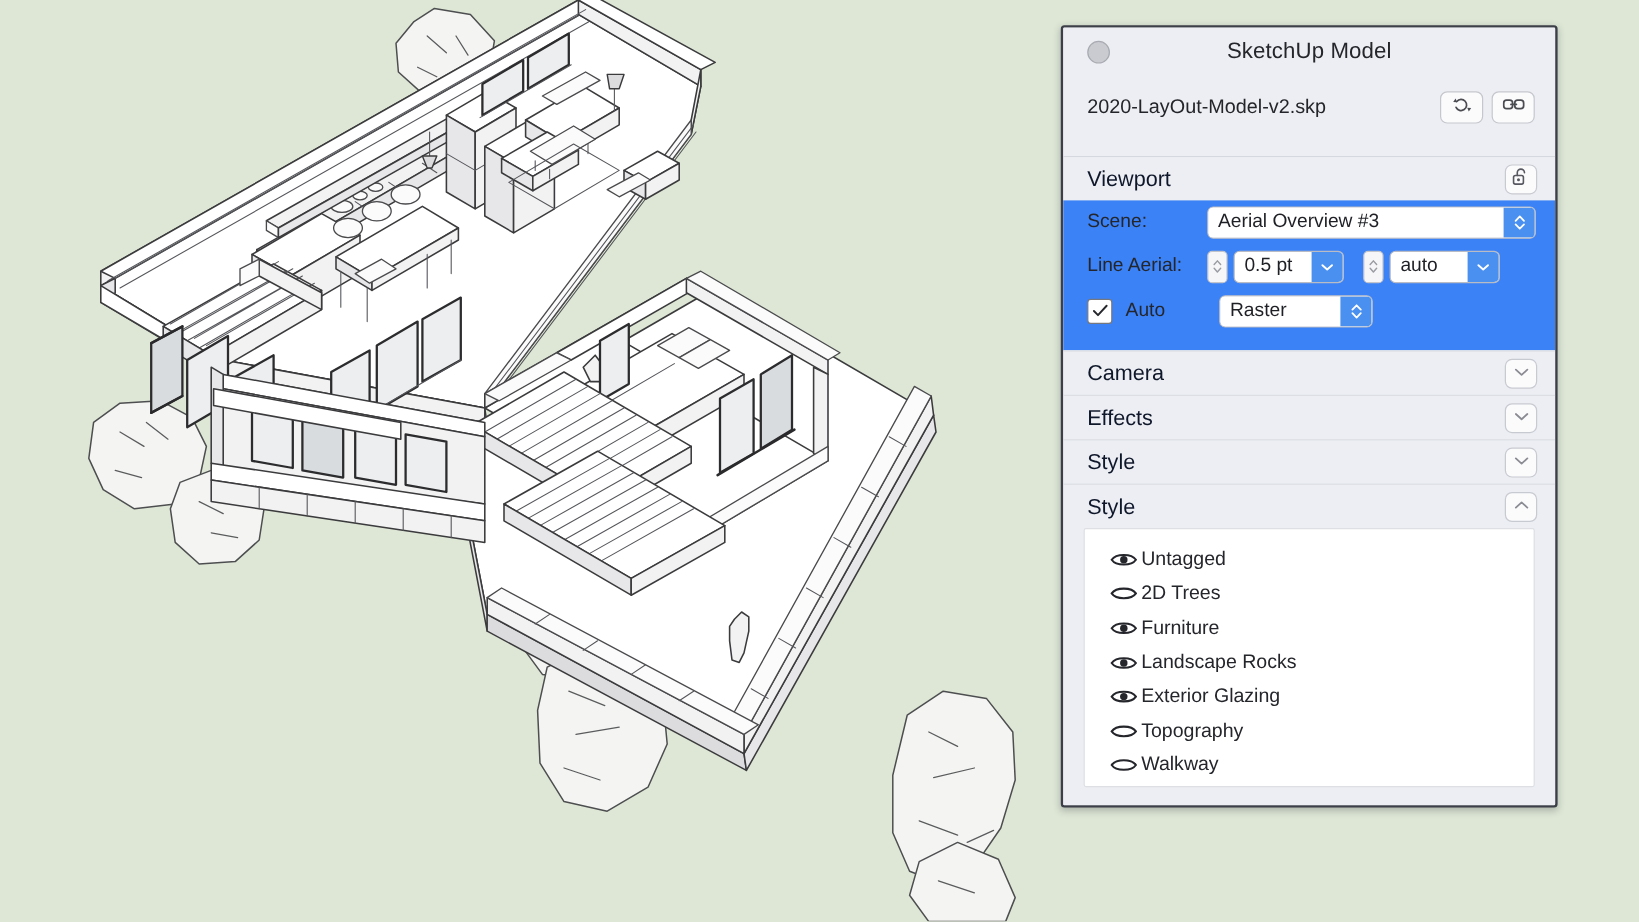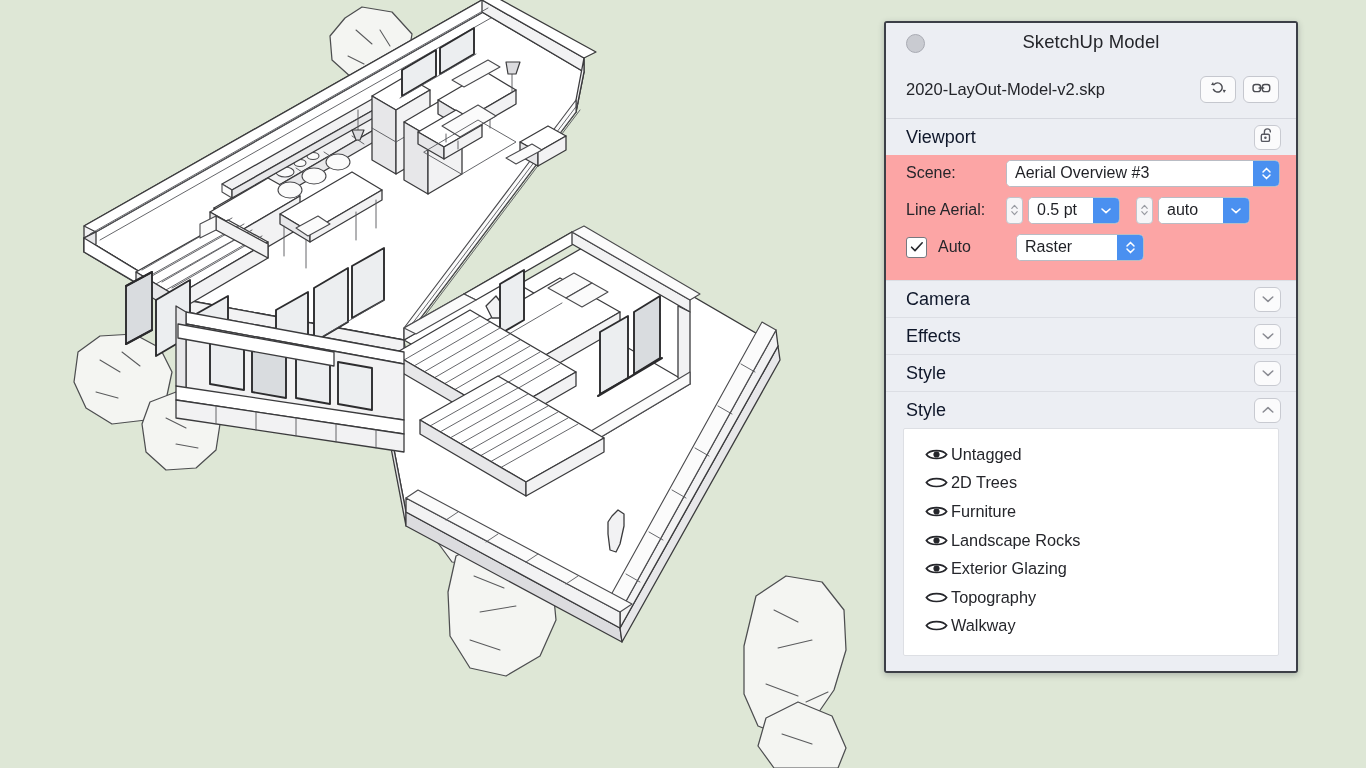--- a/index.html
+++ b/index.html
@@ -62,21 +62,21 @@
     color: #25262b;
     letter-spacing: .1px;
   }
 
   
   .file-row {
     flex: 0 0 auto;
     height: 49px;
     display: flex;
     align-items: center;
-    padding: 0 17px 4px 20px;
+    padding: 0 17px 16px 20px;
     background: #eceef3;
     border-bottom: 1px solid #d6d8df;
   }
   .file-name {
     flex: 1 1 auto;
     font-size: 16.5px;
     color: #24252a;
     white-space: nowrap;
     overflow: hidden;
   }
@@ -117,21 +117,21 @@
     display: flex;
     align-items: center;
     justify-content: center;
     box-sizing: border-box;
     flex: 0 0 auto;
   }
 
   
   .viewport-body {
     flex: 0 0 auto;
-    background: #fca5a5;
+    background: #3b82f6;
     padding: 2px 0 12px 0;
   }
   .ctl-row {
     display: flex;
     align-items: center;
     height: 32px;
     padding: 0 16px 0 20px;
     margin-bottom: 5px;
   }
   .ctl-label {

